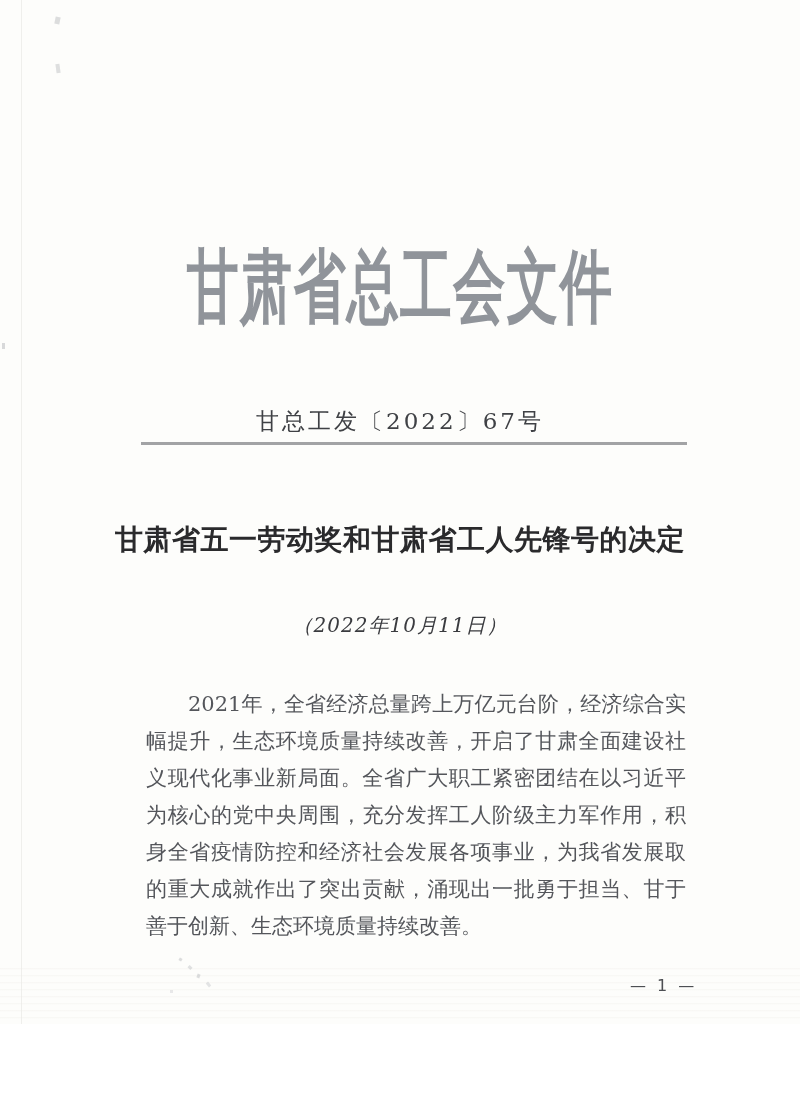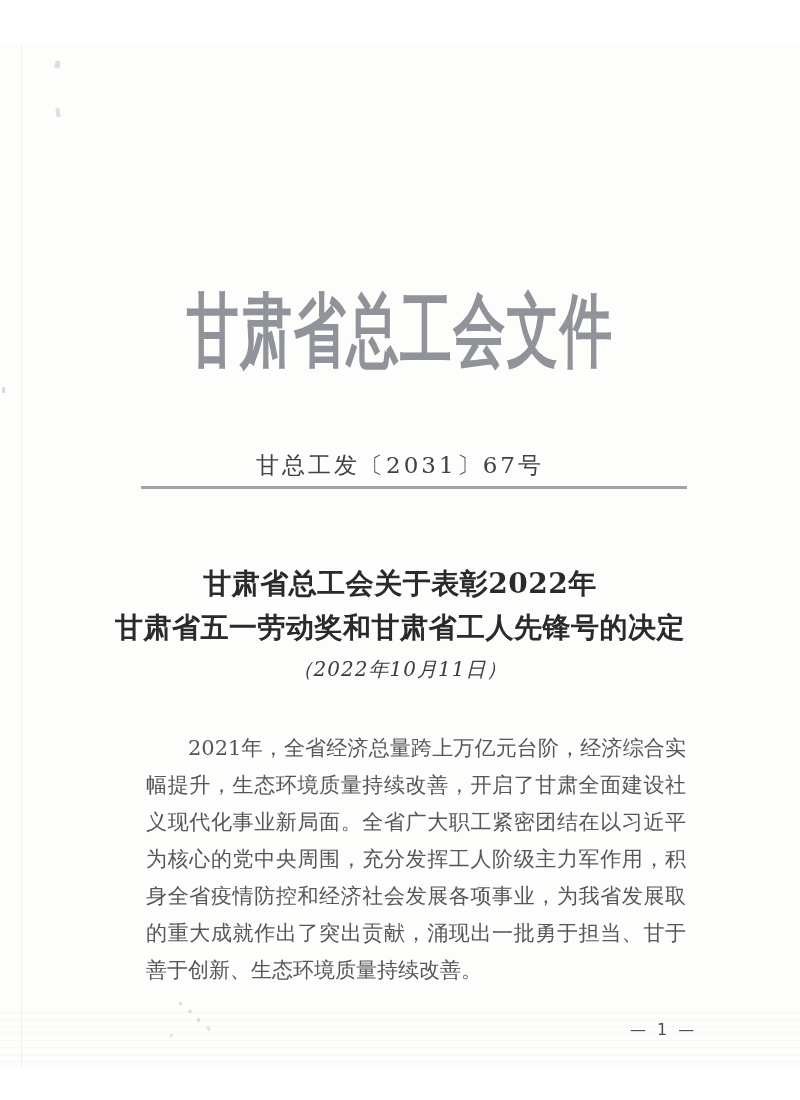--- a/index.html
+++ b/index.html
@@ -7,21 +7,20 @@
     padding: 0;
     background: #ffffff;
   }
   .page {
     position: relative;
     width: 800px;
     height: 1024px;
     background: #fdfdfb;
     overflow: hidden;
     font-family: "DejaVu Serif", "Liberation Serif", serif;
-    margin-top: 44px;
   }
   
   .edge-line {
     position: absolute;
     left: 21px;
     top: 0;
     width: 1px;
     height: 1100px;
     background: #efefec;
   }
@@ -167,26 +166,25 @@
   <div class="speck s4"></div>
   <div class="speck s5"></div>
   <div class="speck s6"></div>
   <div class="speck s7"></div>
   <div class="speck s8"></div>
 
   <div class="letterhead">
     <span class="letterhead-inner">甘肃省总工会文件</span>
   </div>
 
-  <div class="doc-number">甘总工发〔2031〕67号</div>
+  <div class="doc-number">甘总工发〔2022〕67号</div>
 
   <div class="rule"></div>
 
   <div class="title">
-    <div>甘肃省总工会关于表彰2022年</div>
     <div>甘肃省五一劳动奖和甘肃省工人先锋号的决定</div>
   </div>
 
   <div class="date-line">（2022年10月11日）</div>
 
   <div class="body-text">
     <div class="body-line indent">2021年，全省经济总量跨上万亿元台阶，经济综合实力大</div>
     <div class="body-line">幅提升，生态环境质量持续改善，开启了甘肃全面建设社会主</div>
     <div class="body-line">义现代化事业新局面。全省广大职工紧密团结在以习近平同志</div>
     <div class="body-line">为核心的党中央周围，充分发挥工人阶级主力军作用，积极投</div>

